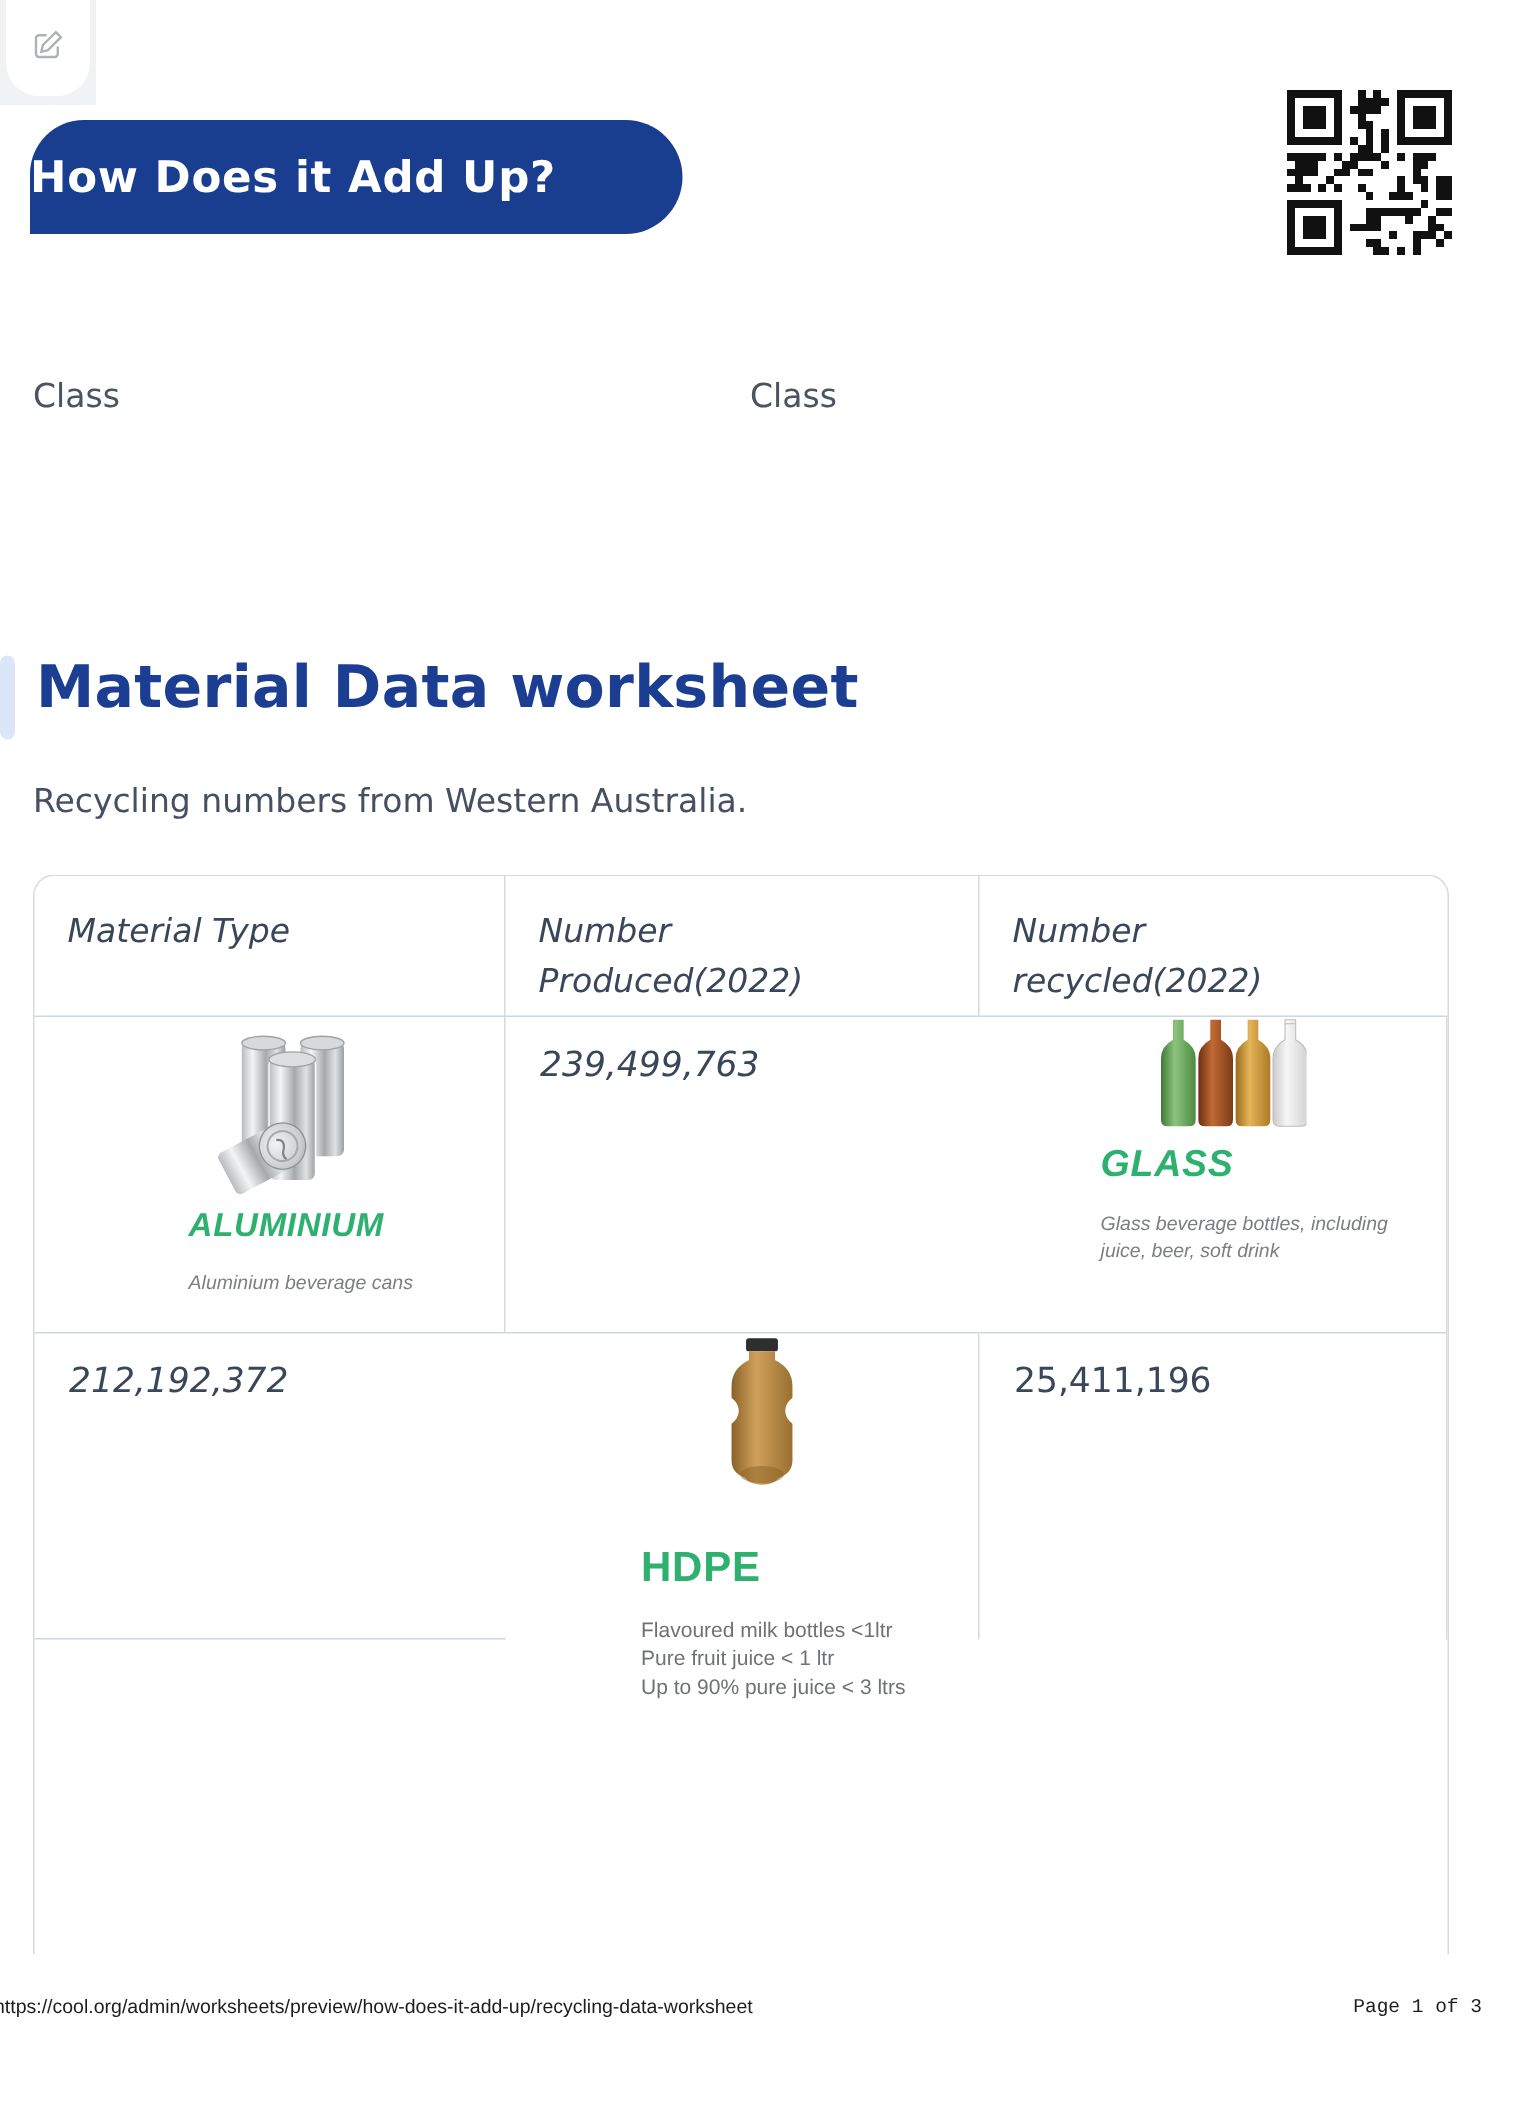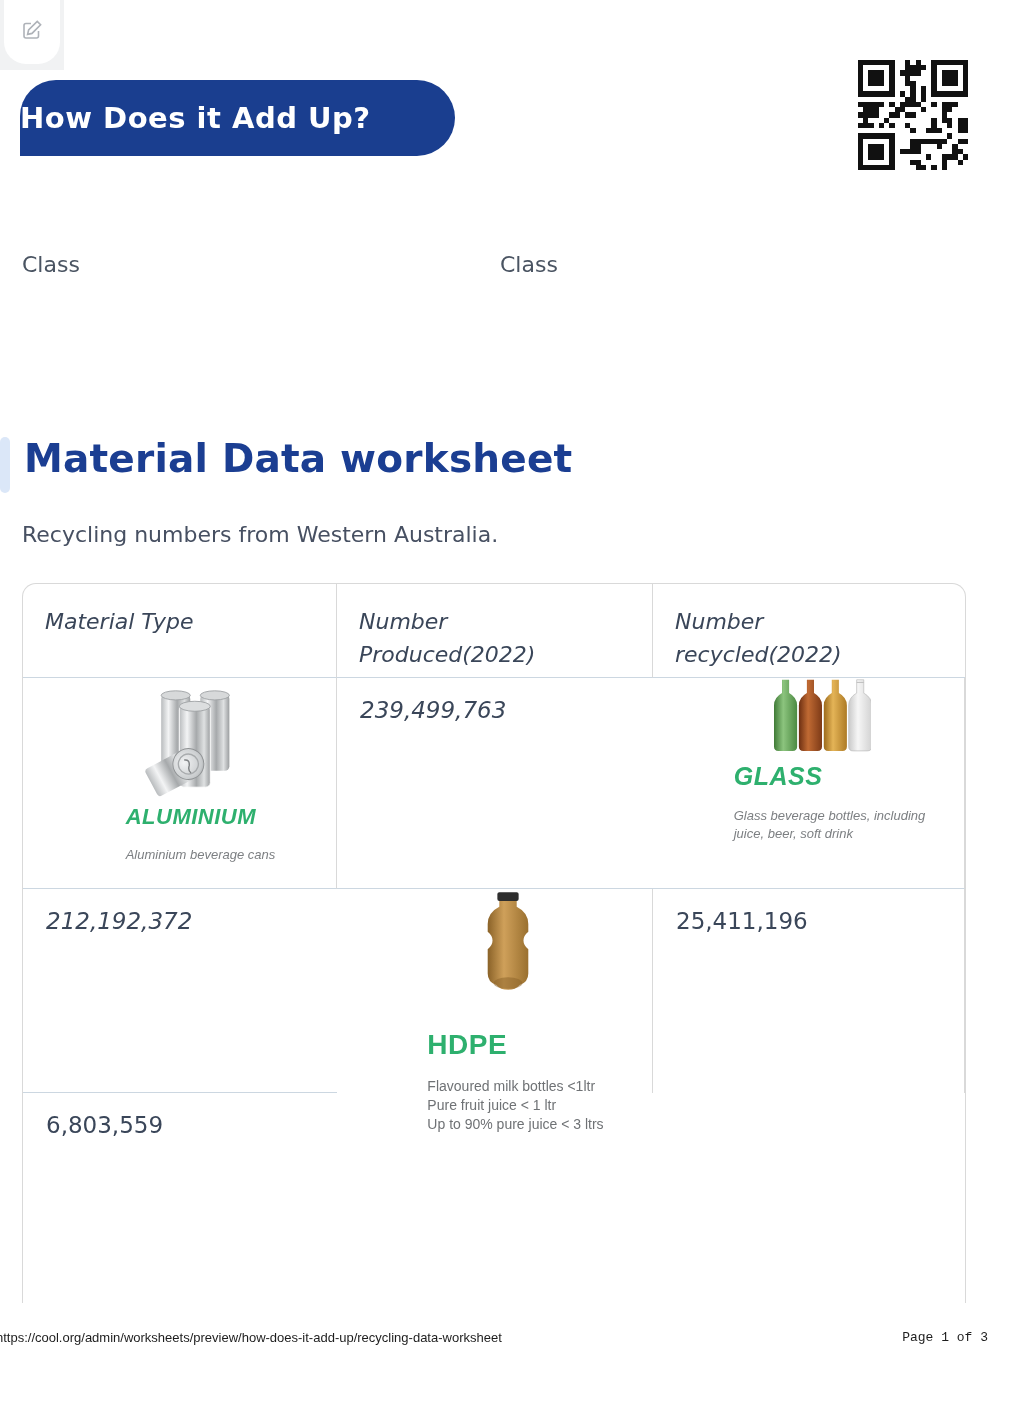--- a/index.html
+++ b/index.html
@@ -429,18 +429,17 @@
       </svg>
     </div>
     <div class="mat-text">
       <div class="mat-name m-hdpe">HDPE</div>
       <div class="mat-desc d-hdpe pre">Flavoured milk bottles &lt;1ltr
 Pure fruit juice &lt; 1 ltr
 Up to 90% pure juice &lt; 3 ltrs</div>
     </div>
   </div>
   <div class="cell v num">25,411,196</div>
-  <div class="cell num">6,803,559</div>
 
 </div>
 
 <div class="footer-url">https://cool.org/admin/worksheets/preview/how-does-it-add-up/recycling-data-worksheet</div>
 <div class="footer-page">Page 1 of 3</div>
 
 </body></html>

